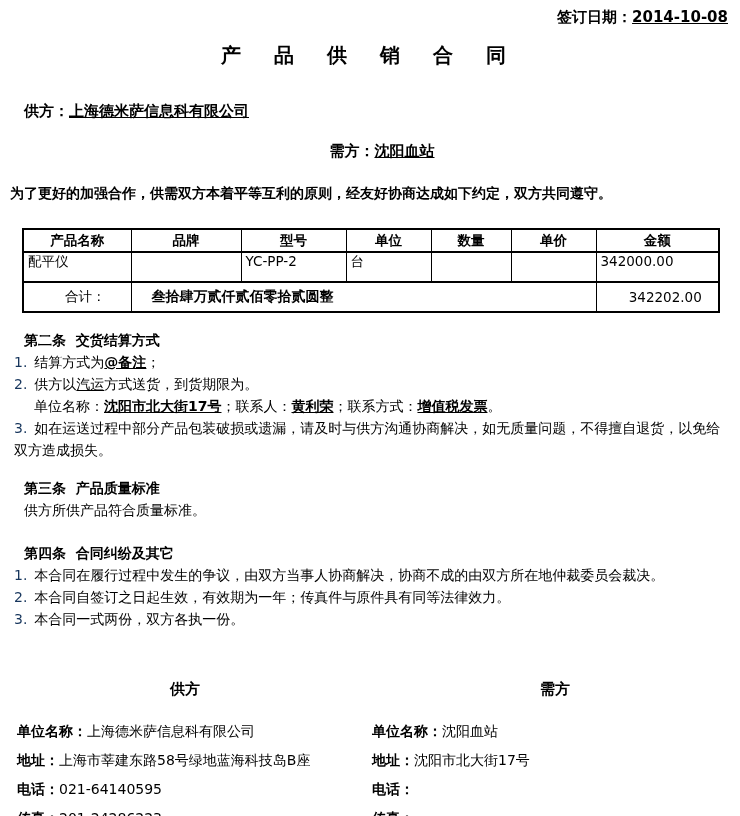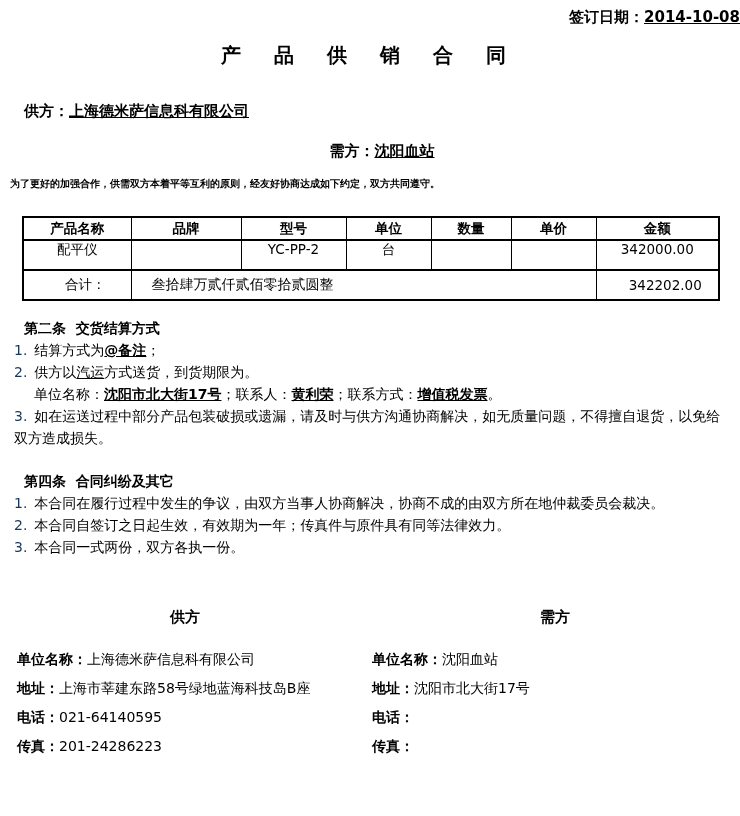--- a/index.html
+++ b/index.html
@@ -10,21 +10,21 @@
     background: #fff;
     color: #000;
     font-family: "DejaVu Sans", sans-serif;
     font-size: 14px;
     box-sizing: border-box;
     padding-top: 8px;
     overflow: hidden;
   }
   .date-line {
     text-align: right;
-    padding-right: 0;
+    padding-right: 12px;
     font-size: 15px;
     font-weight: bold;
     height: 22px;
   }
   .date-value { text-decoration: underline; }
   .doc-title {
     margin-top: 12px;
     text-align: center;
     font-family: "DejaVu Serif", serif;
     font-size: 20px;
@@ -34,23 +34,23 @@
   }
   .party {
     margin-left: 24px;
     font-size: 15px;
     font-weight: bold;
   }
   .party.first { margin-top: 33px; }
   .party.second { margin-top: 21px; text-align: center; }
   .party-value { text-decoration: underline; }
   .preamble {
-    margin: 16px 8px 0 10px;
-    font-weight: bold;
-    font-size: 10px;
+    margin: 24px 8px 0 10px;
+    font-weight: bold;
+    font-size: 14px;
   }
   table.items {
     margin: 25px 0 0 22px;
     width: 696px;
     border-collapse: collapse;
     table-layout: fixed;
     font-size: 13.5px;
   }
   table.items th, table.items td {
     border: 1px solid #000;
@@ -60,31 +60,31 @@
   table.items { border: 2px solid #000; }
   table.items th {
     height: 21px;
     font-weight: bold;
     text-align: center;
     border-bottom-width: 2px;
   }
   tr.product-row td {
     height: 28px;
     vertical-align: top;
-    text-align: center;
+    text-align: left;
     line-height: 17px;
   }
   tr.total-row td {
     height: 28px;
     border-top-width: 2px;
     vertical-align: middle;
     padding-left: 20px;
   }
   td.total-label { text-align: center; }
-  td.total-words { text-align: left; padding-left: 8px; font-size: 14px; }
+  td.total-words { text-align: left; padding-left: 8px; font-size: 14px; font-weight: bold; }
   td.total-amount { text-align: center; }
   .section { margin-left: 10px; margin-right: 8px; font-size: 14px; line-height: 22px; }
   .sec2 { margin-top: 16px; }
   .sec3 { margin-top: 16px; }
   .sec4 { margin-top: 21px; }
   .section-heading {
     font-weight: bold;
     margin-left: 14px;
     white-space: pre-wrap;
   }
@@ -180,20 +180,24 @@
       <span class="clause-num">2.</span><span>供方以</span><span class="u">汽运</span><span>方式送货，到货期限为。</span>
     </div>
     <div class="delivery-line">
       <span>单位名称：</span><span class="bu">沈阳市北大街17号</span><span>；联系人：</span><span class="bu">黄利荣</span><span>；联系方式：</span><span class="bu">增值税发票</span><span>。</span>
     </div>
     <div class="clause">
       <span class="clause-num">3.</span><span>如在运送过程中部分产品包装破损或遗漏，请及时与供方沟通协商解决，如无质量问题，不得擅自退货，以免给双方造成损失。</span>
     </div>
   </div>
 
+  <div class="section sec3">
+    <div class="section-heading">第三条  产品质量标准</div>
+    <div class="plain-body">供方所供产品符合质量标准。</div>
+  </div>
 
   <div class="section sec4">
     <div class="section-heading">第四条  合同纠纷及其它</div>
     <div class="clause">
       <span class="clause-num">1.</span><span>本合同在履行过程中发生的争议，由双方当事人协商解决，协商不成的由双方所在地仲裁委员会裁决。</span>
     </div>
     <div class="clause">
       <span class="clause-num">2.</span><span>本合同自签订之日起生效，有效期为一年；传真件与原件具有同等法律效力。</span>
     </div>
     <div class="clause">

